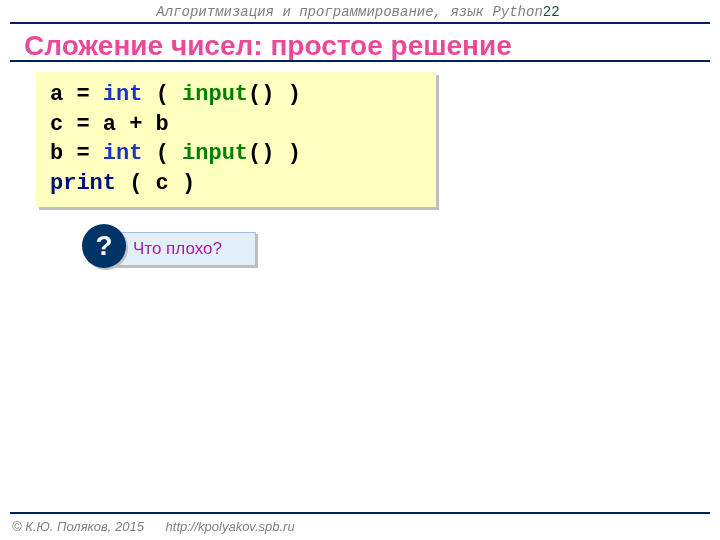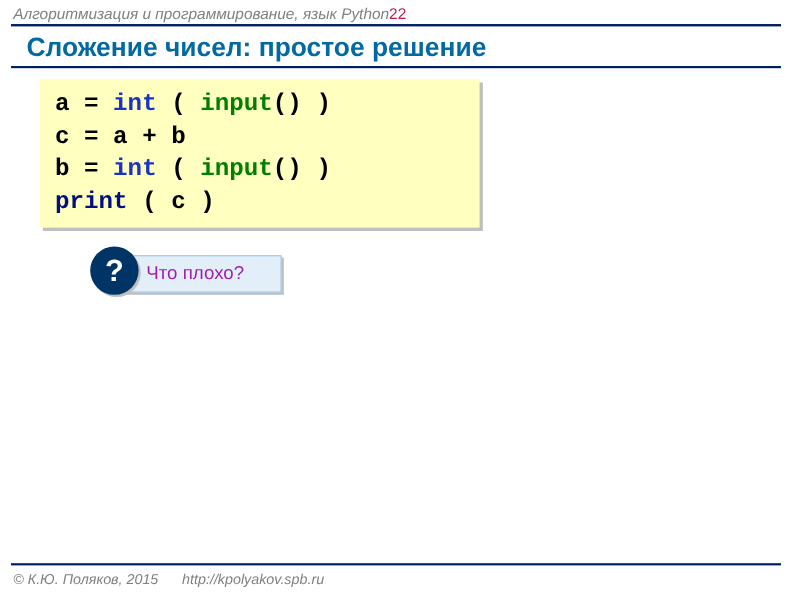--- a/index.html
+++ b/index.html
@@ -18,39 +18,40 @@
     height: 2px;
     background: #002060;
     border-top: 1px solid #002060;
   }
   .header {
     position: absolute;
     top: 4px;
     left: 12px;
     right: 16px;
     display: flex;
-    justify-content: flex-start;
+    justify-content: center;
     align-items: baseline;
+    font-family: Liberation Mono, monospace;
   }
   .header-title {
     font-style: italic;
     color: #808080;
     font-size: 14px;
   }
   .page-num {
     font-size: 14px;
-    color: #be185d;
+    color: #14532d;
   }
   .title {
     position: absolute;
     top: 30px;
     left: 24px;
-    font-size: 24px;
+    font-size: 28px;
     font-weight: bold;
-    color: #0369a1;
+    color: #ec4899;
   }
   .rule-title {
     position: absolute;
     top: 60px;
     left: 10px;
     right: 10px;
     height: 2px;
     background: #002060;
   }
   .code-box {

